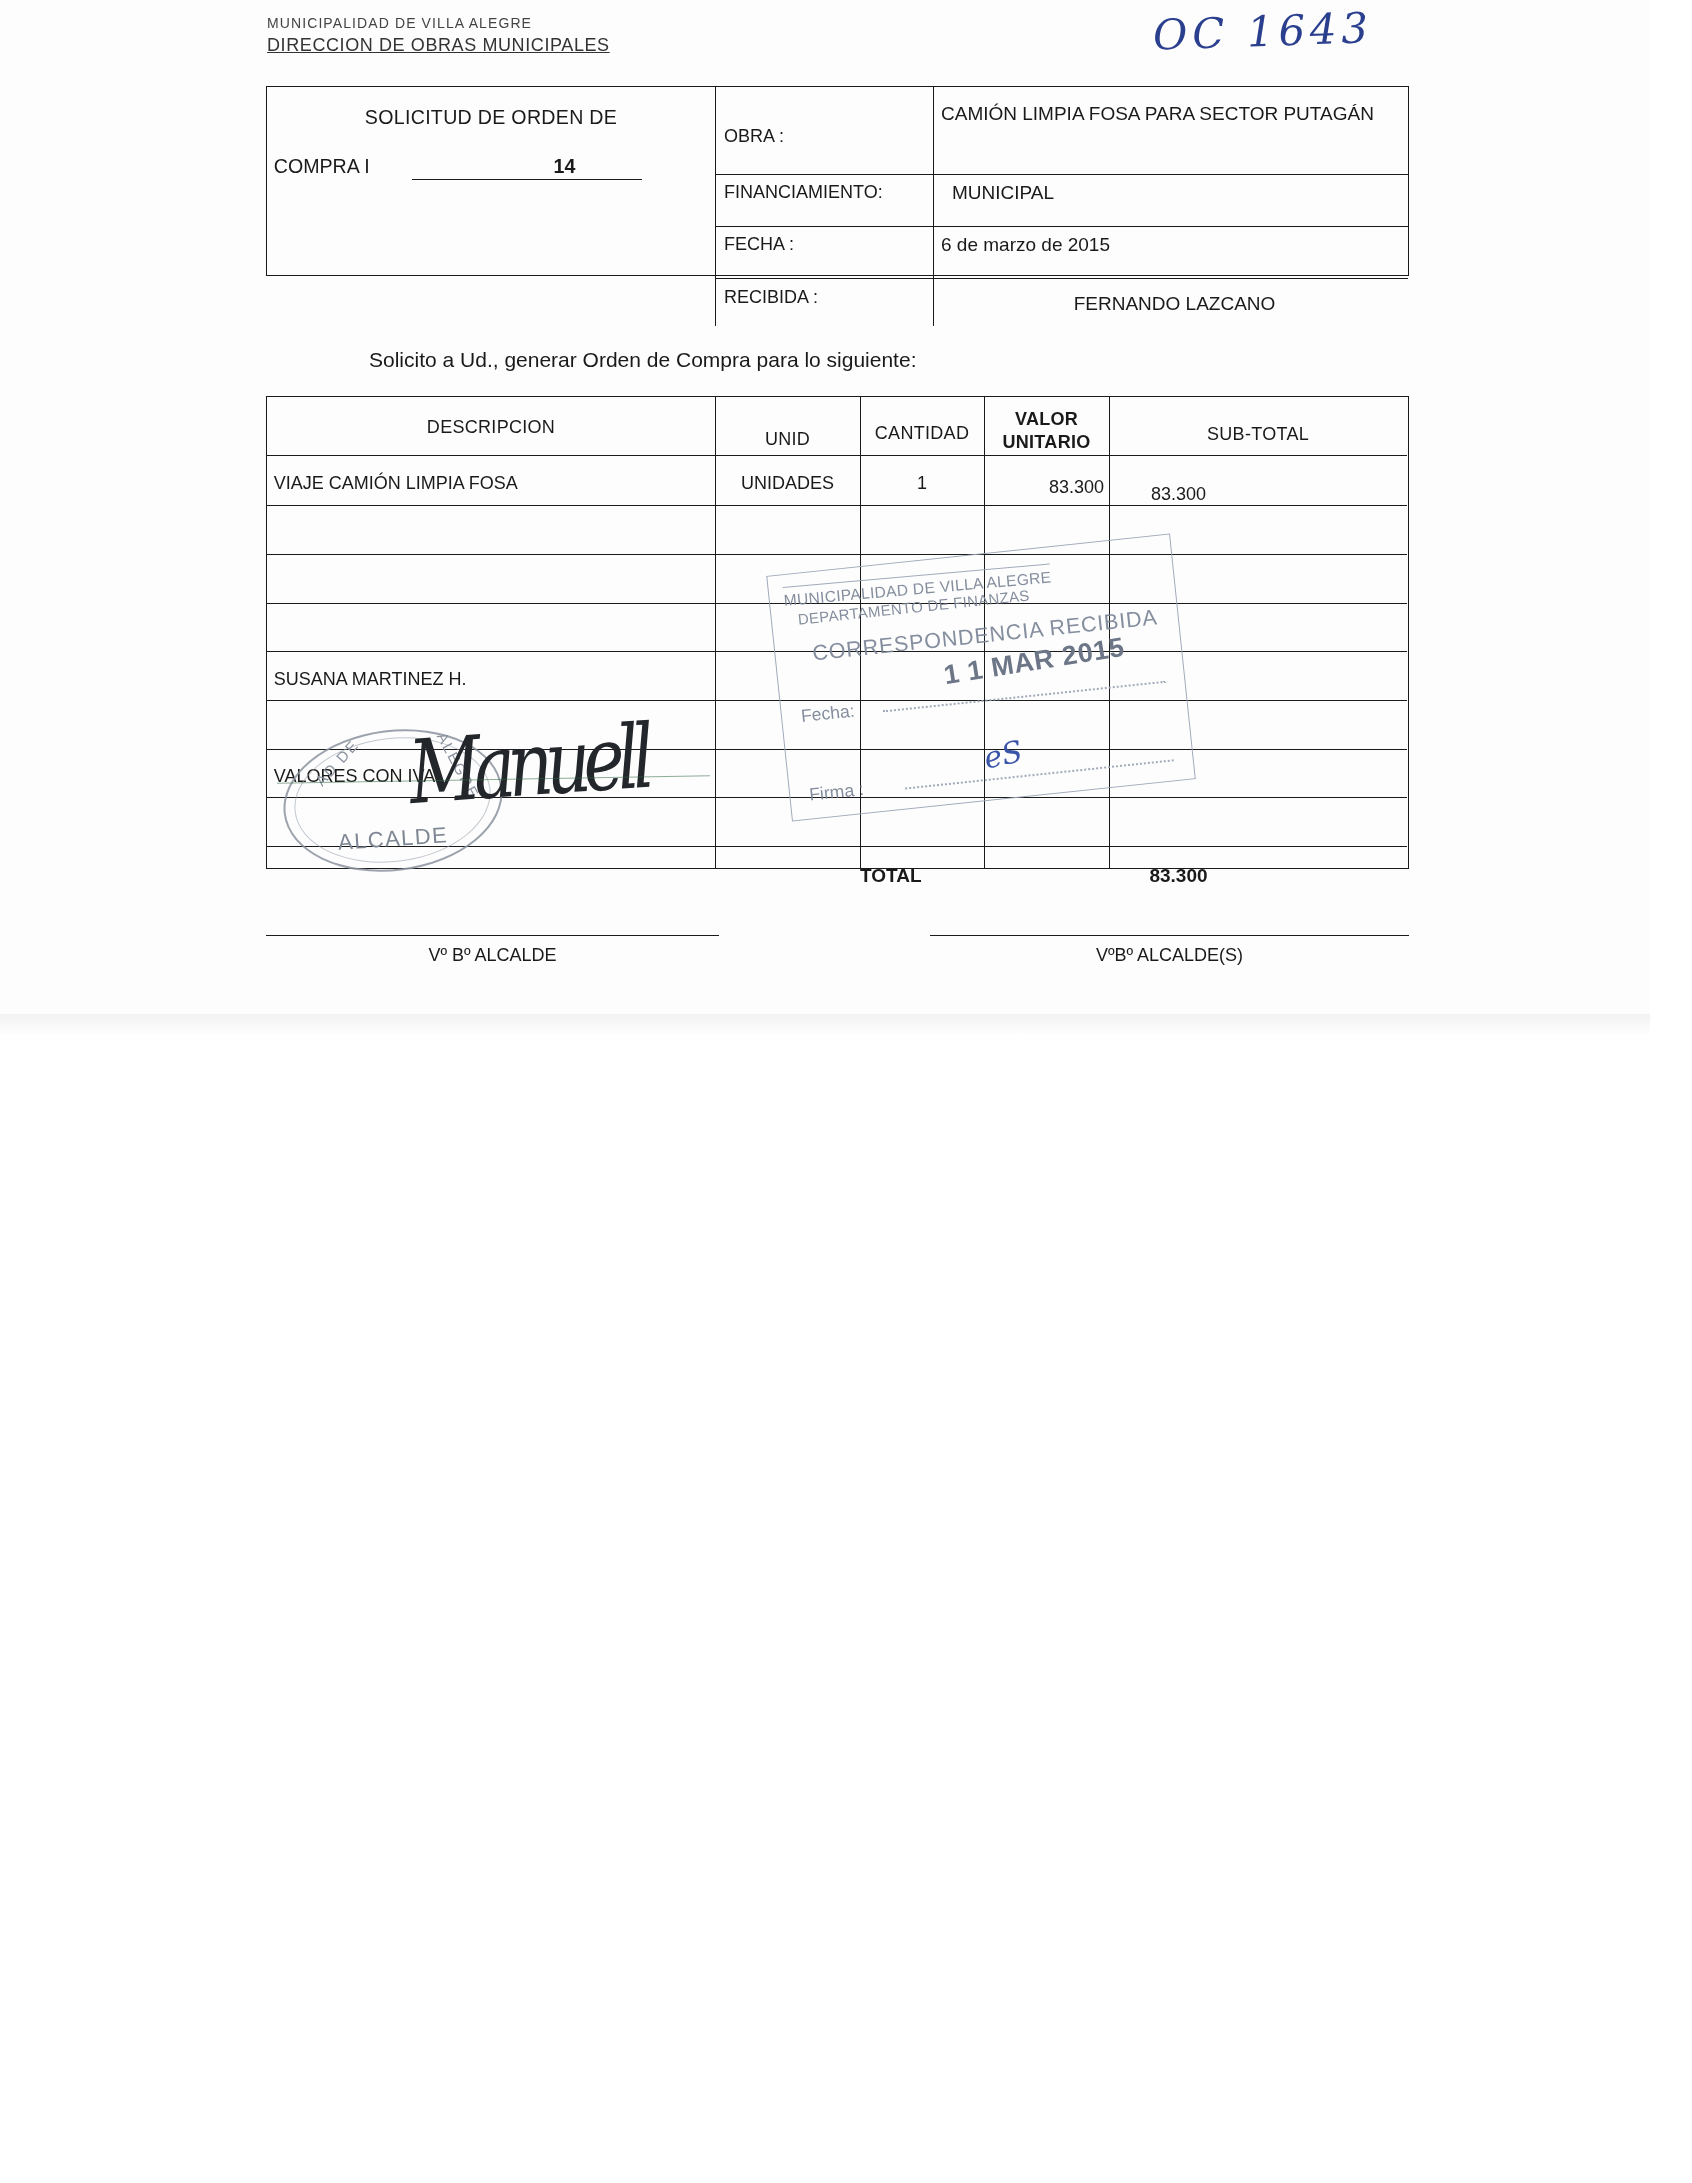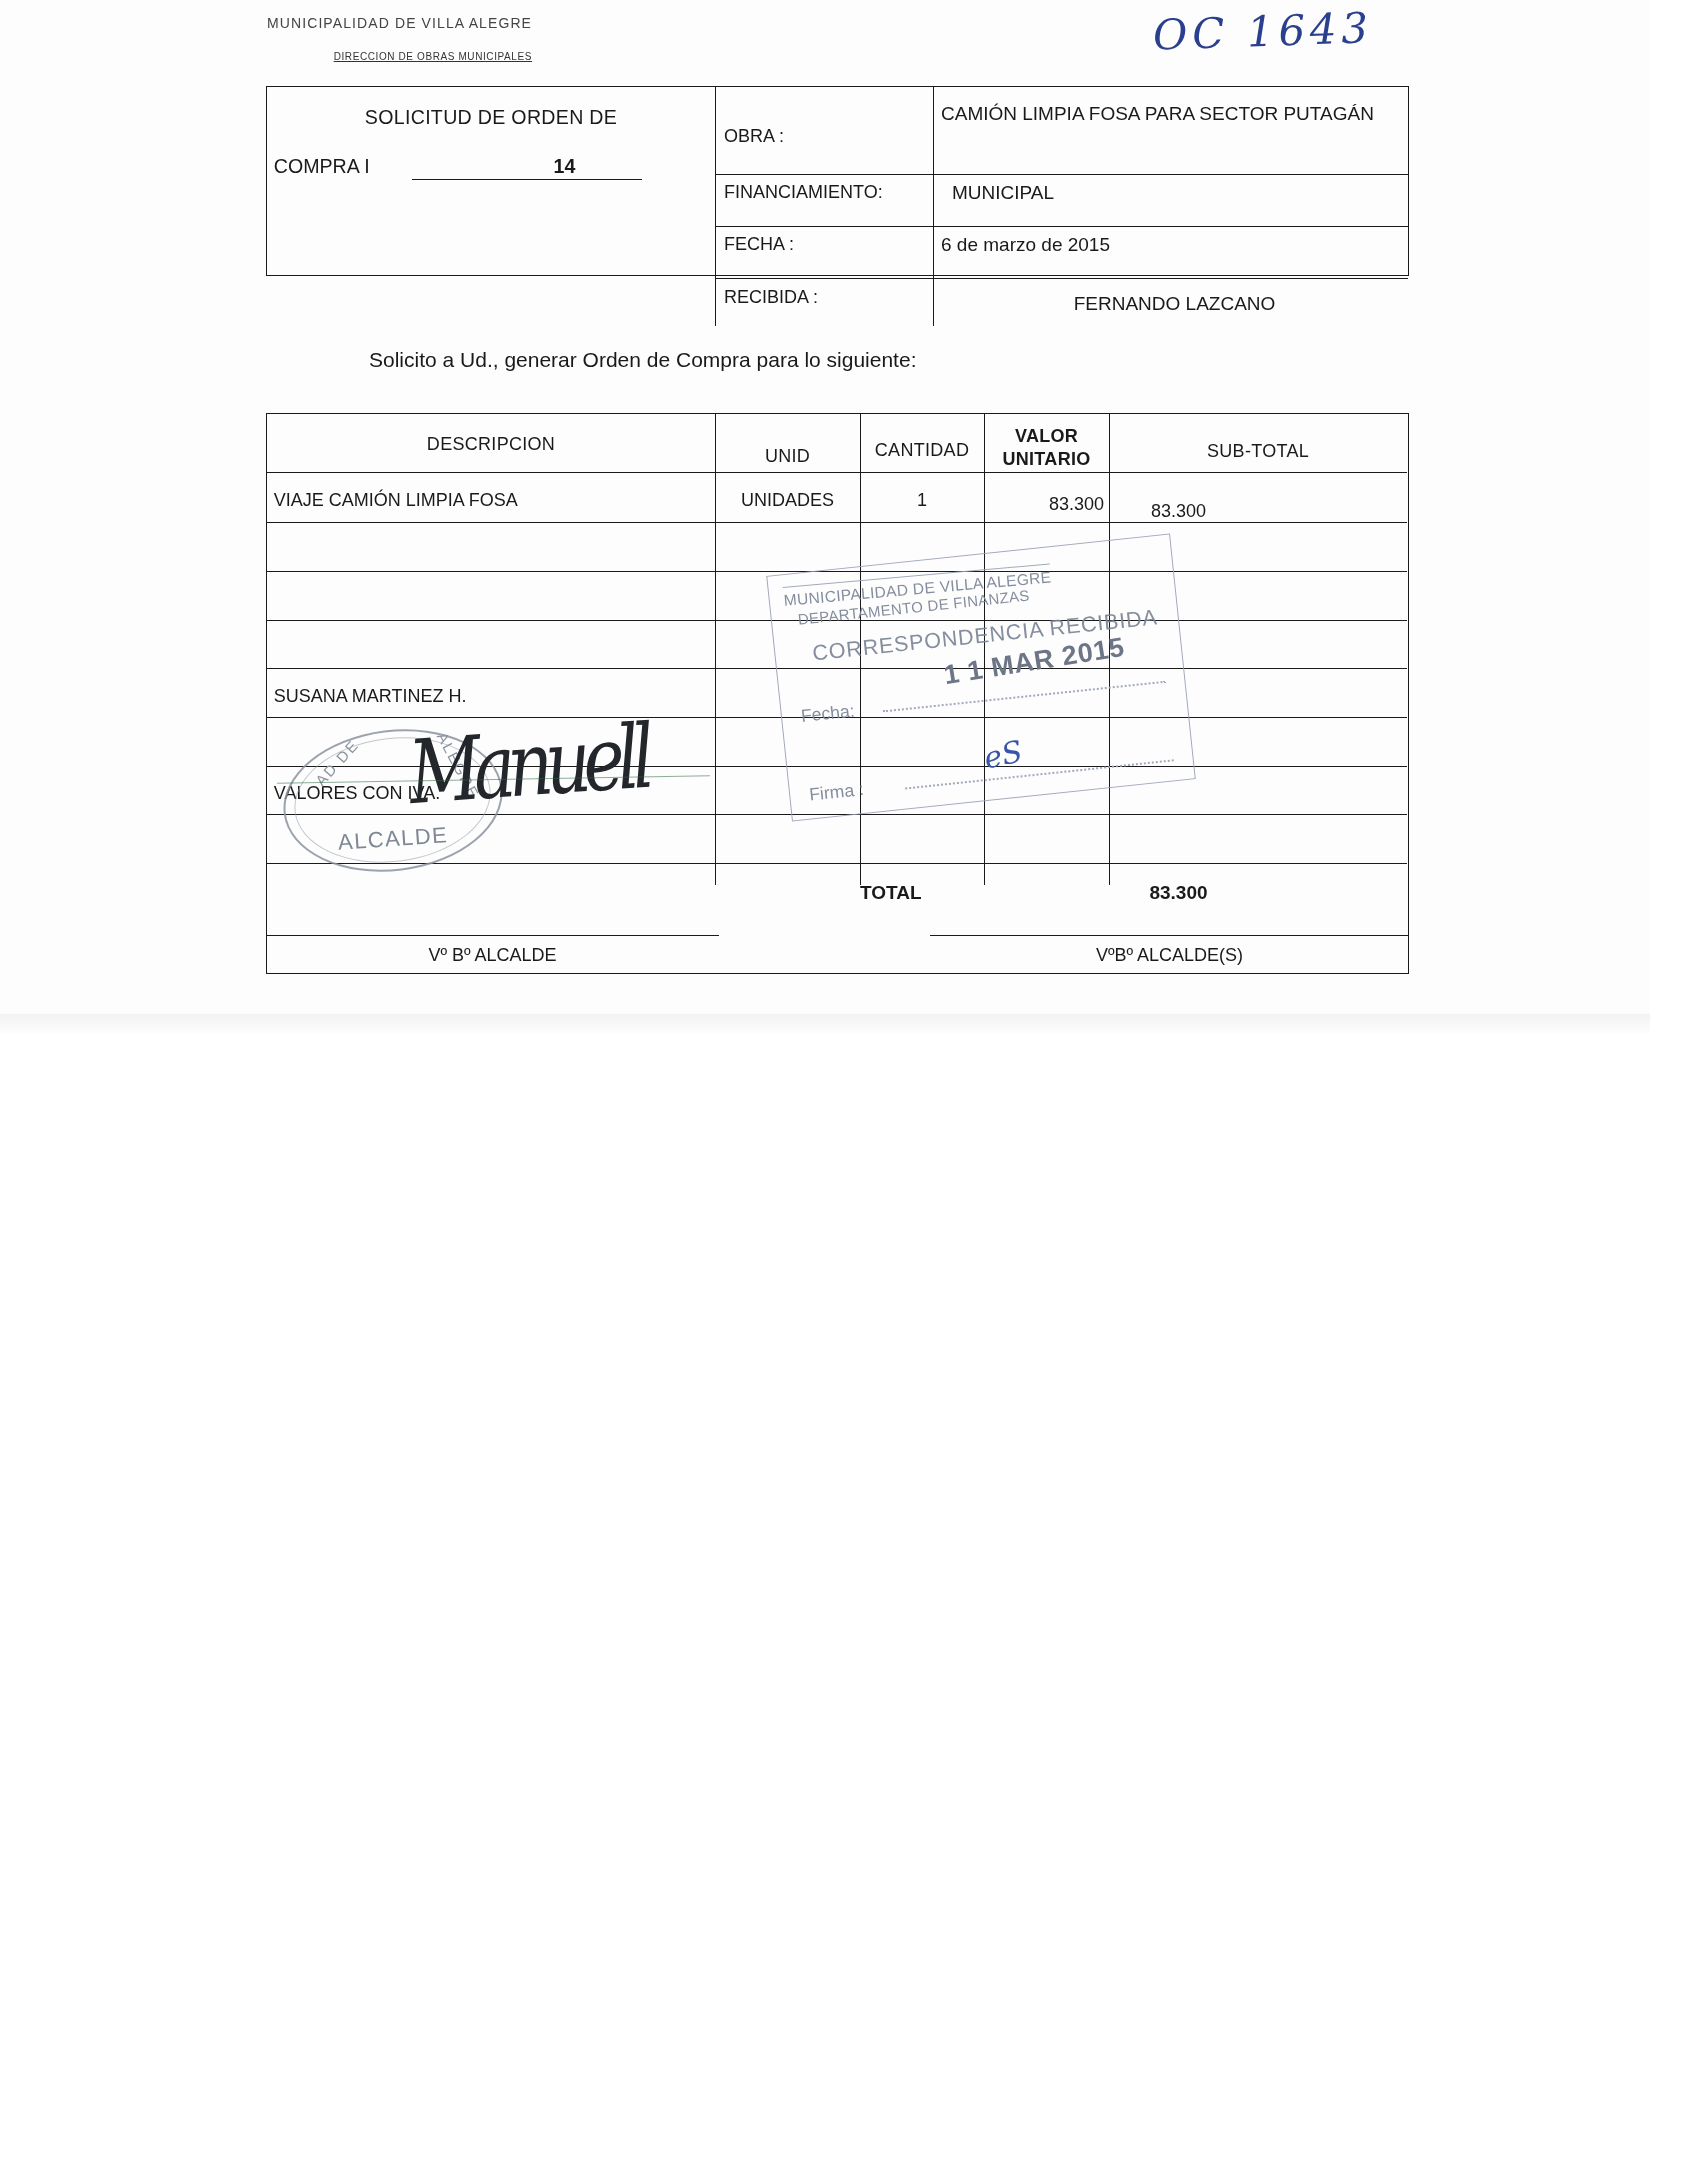--- a/index.html
+++ b/index.html
@@ -39,25 +39,25 @@
     position: absolute;
     left: 267px; top: 15px;
     letter-spacing: 0.4px;
   }
   .hdr .l1 {
     font-size: 14px;
     color: #444;
     letter-spacing: 1.1px;
   }
   .hdr .l2 {
-    font-size: 10px;
+    font-size: 18px;
     color: #333;
     letter-spacing: 0.6px;
     text-decoration: underline;
-    margin-top: 20px;
+    margin-top: 4px;
     text-align: right;
   }
   .oc-handwritten {
     position: absolute;
     left: 1153px; top: 6.8px;
     font-family: "DejaVu Serif", serif;
     font-size: 42px;
     color: #2b3f8f;
     letter-spacing: 4.7px;
     transform: rotate(-2deg);
@@ -121,23 +121,22 @@
     position: absolute;
     left: 369px; top: 348px;
     font-size: 21px;
   }
 
   
   .table-items {
     position: absolute;
     left: 266px; top: 396px;
     width: 1143px;
-    height: 561px;
+    height: 473px;
     border: 1.4px solid #1a1a1a;
-    margin-top: 17px;
   }
   .ti-head-line { position: absolute; left: 0; top: 58px; width: 1140px; height: 1.4px; background: #1a1a1a; }
   .ti-row-line { position: absolute; left: 0; width: 1140px; height: 1.1px; background: #1a1a1a; }
   .ti-v { position: absolute; top: 0; width: 1.4px; background: #1a1a1a; }
 
   .ti-h {
     position: absolute;
     font-size: 18px;
     text-align: center;
     letter-spacing: 0.3px;

